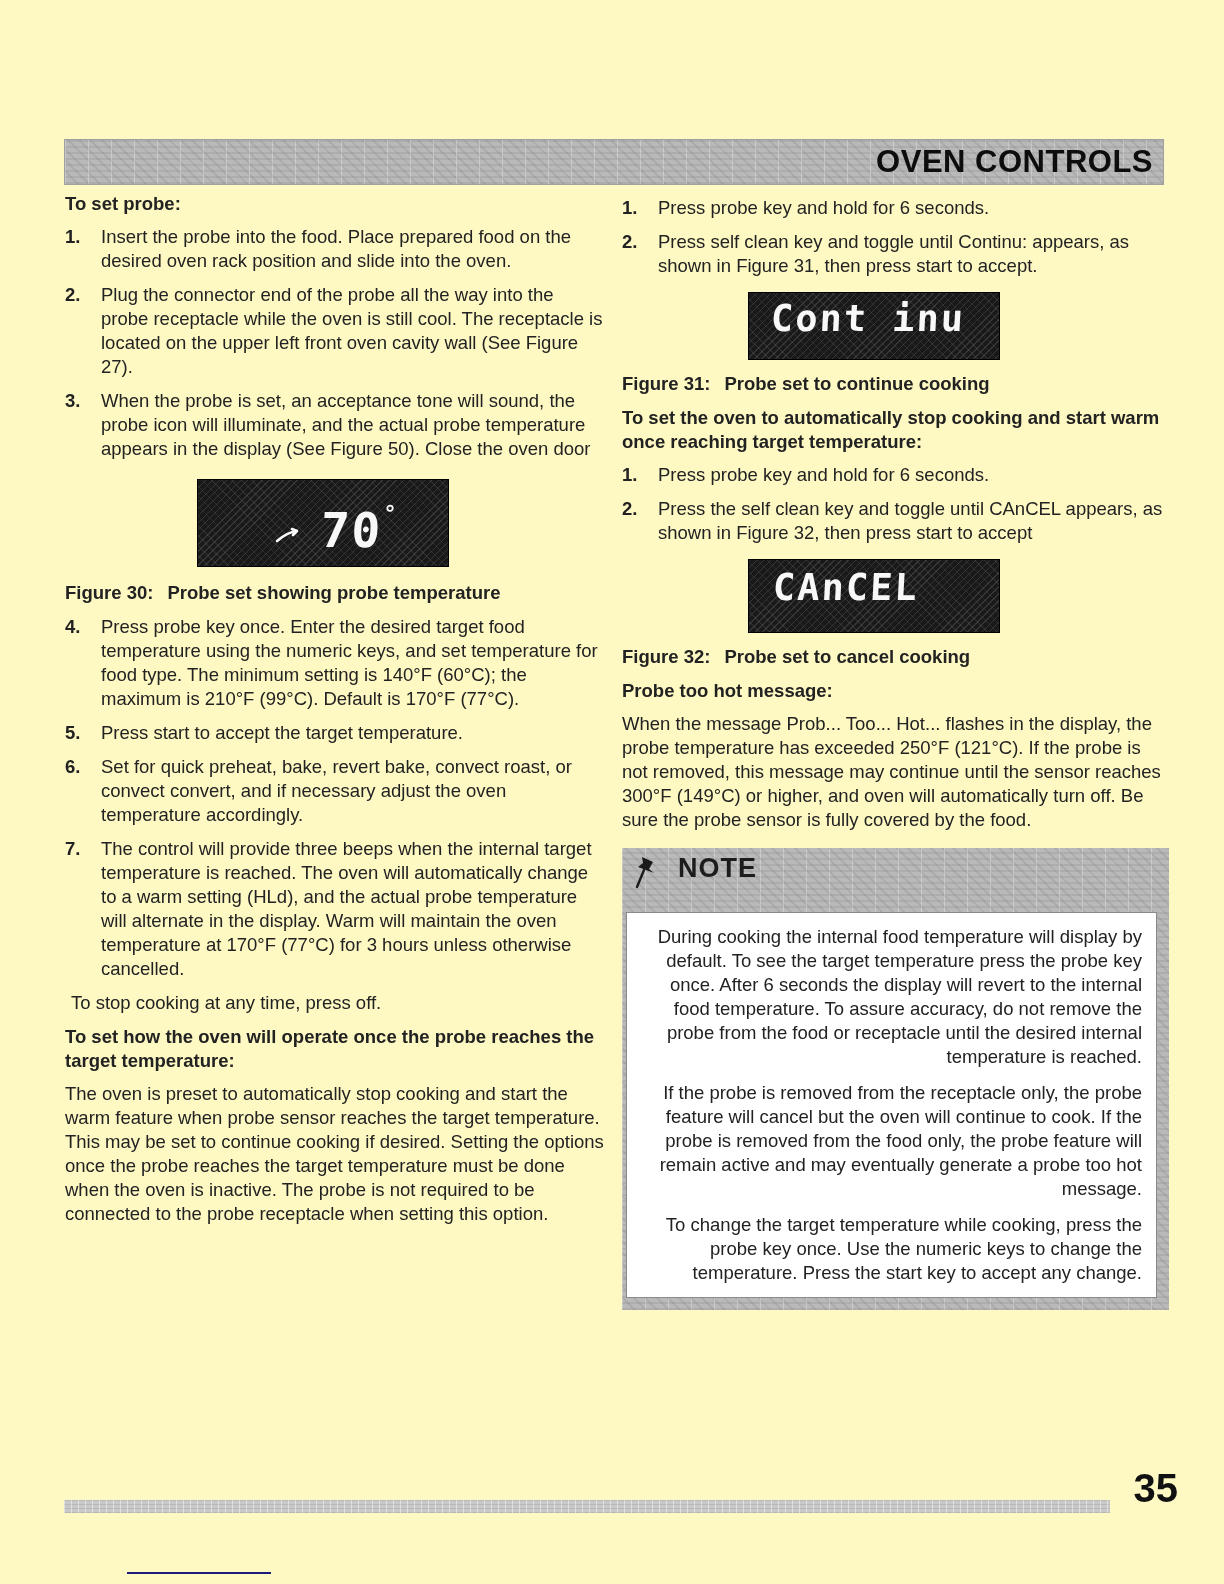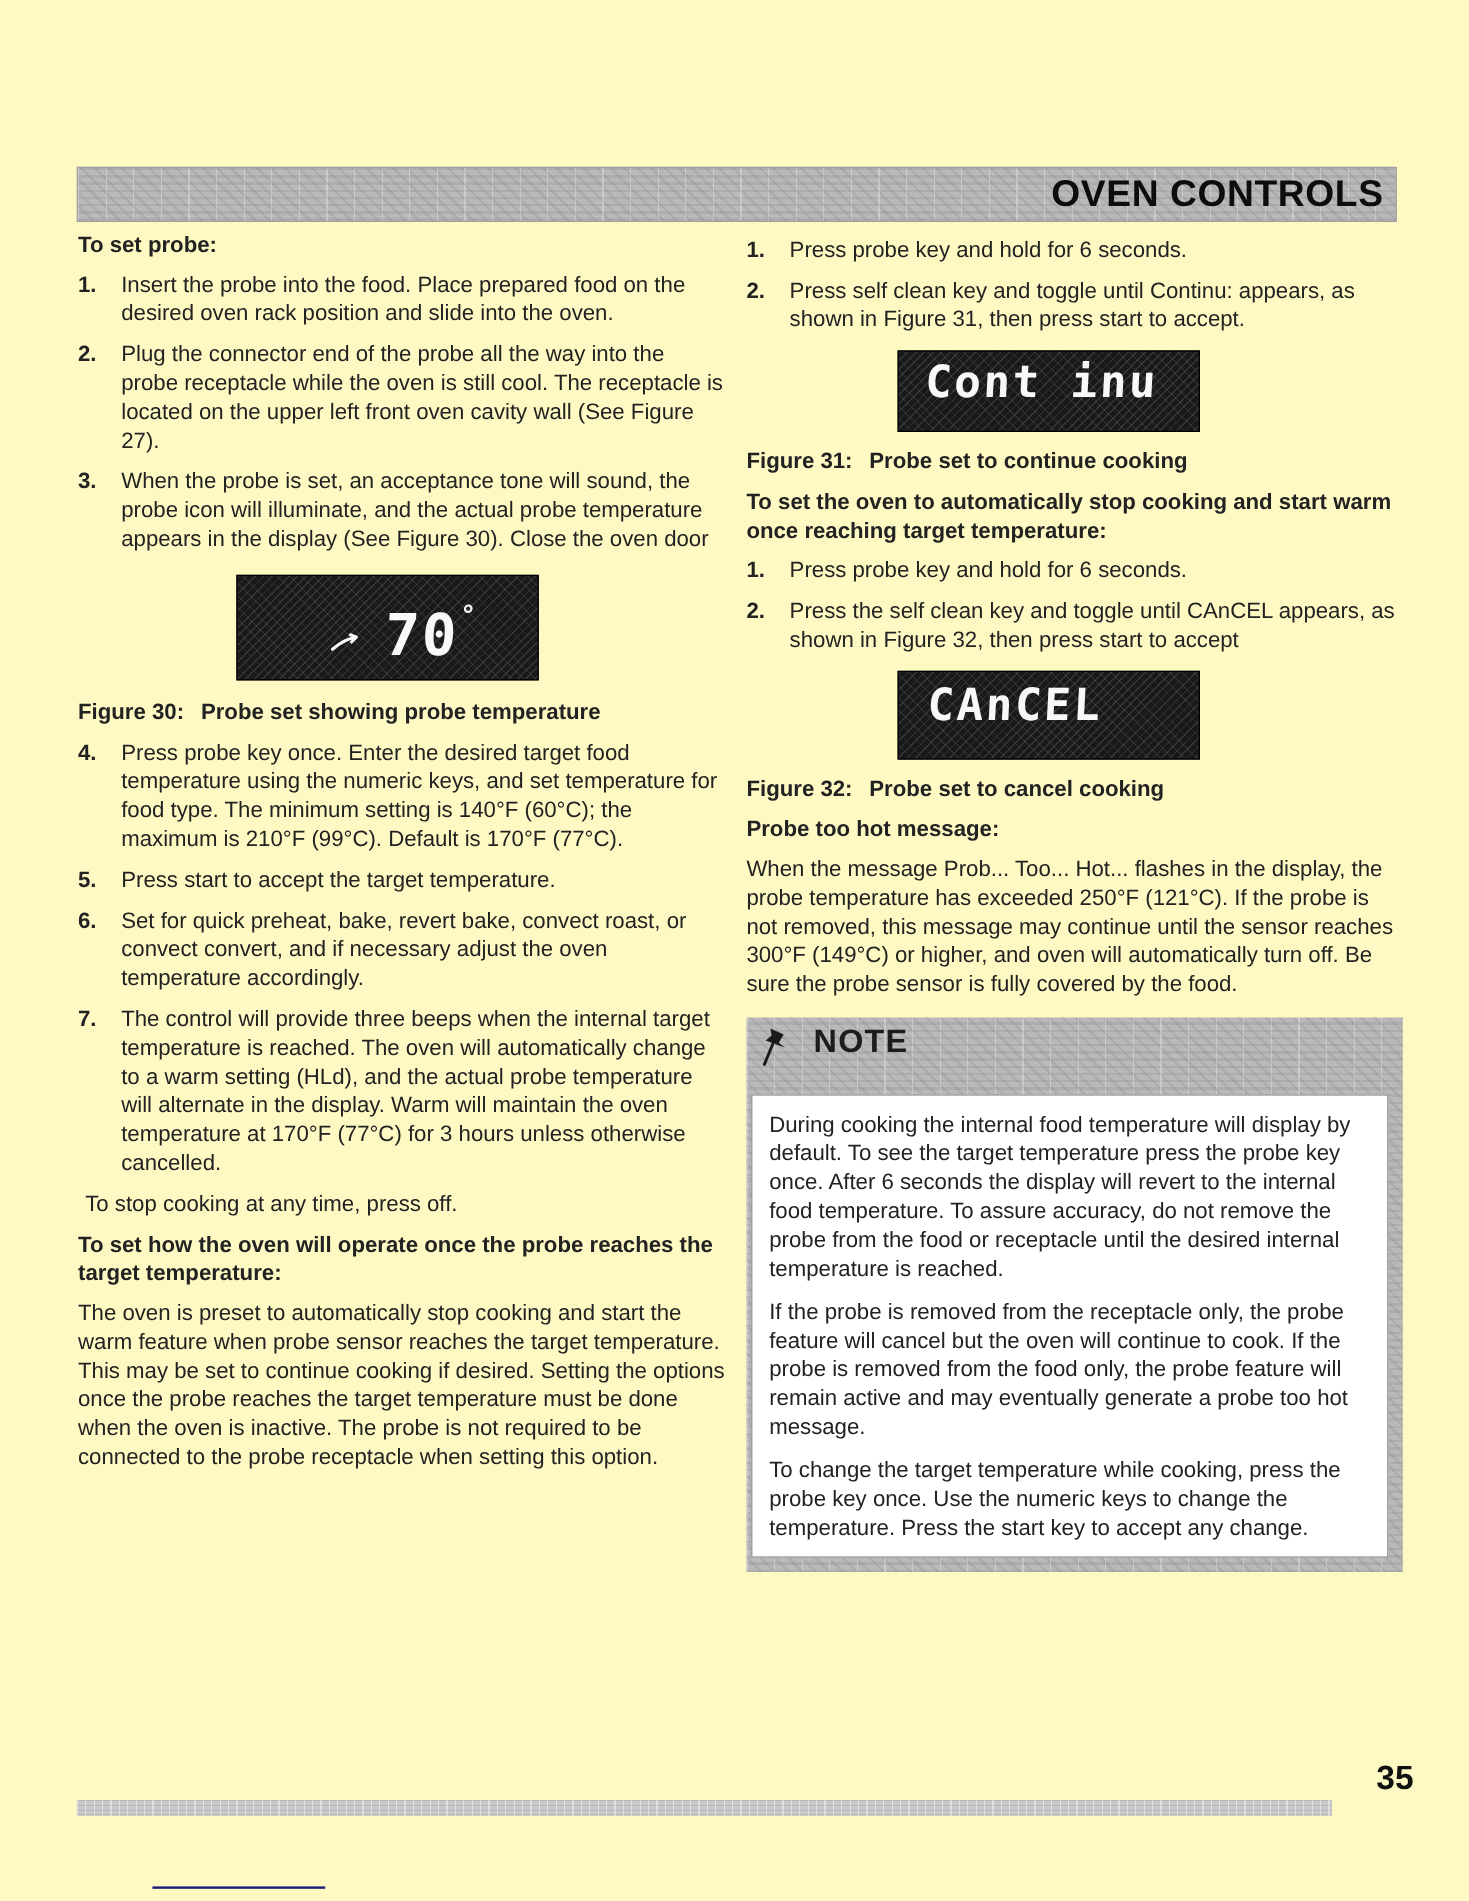--- a/index.html
+++ b/index.html
@@ -76,31 +76,31 @@
   .caption .cap-label{margin-right:14px;}
 
   
   .note{margin-top:16px;}
   .note-header{height:64px;position:relative;}
   .note-header .pin{position:absolute;left:10px;top:7px;}
   .note-title{
     position:absolute;left:56px;top:8px;
     font-size:27px;font-weight:bold;color:#1c1c1c;letter-spacing:1px;
   }
-  .note-frame{padding:0 12px 12px 4px;}
+  .note-frame{padding:0 12px 12px 4px;text-align:right;}
   .note-body{
     background:#fff;border:1px solid #8a8a8a;
     padding:12px 14px 10px 14px;
   }
   .note-body p{margin:0 0 12px 0;}
   .note-body p:last-child{margin-bottom:2px;}
 
   
   .footer-bar{position:absolute;left:64px;top:1500px;width:1046px;height:13px;}
-  .page-number{position:absolute;right:46px;top:1466px;font-size:28px;font-weight:bold;color:#111;}
+  .page-number{position:absolute;right:46px;top:1466px;font-size:40px;font-weight:bold;color:#111;}
   .footer-underline{position:absolute;left:127px;top:1572px;width:144px;height:2px;background:#1b1b7e;}
 
   b{font-weight:normal;}
 </style>
 </head>
 <body>
 
 <div class="page">
 
   <div class="banner tex-gray">
@@ -113,21 +113,21 @@
     <div class="step">
       <span class="num">1.</span>
       <span class="txt">Insert the probe into the food. Place prepared food on the desired oven rack position and slide into the oven.</span>
     </div>
     <div class="step">
       <span class="num">2.</span>
       <span class="txt">Plug the connector end of the probe all the way into the probe receptacle while the oven is still cool. The receptacle is located on the upper left front oven cavity wall (See Figure 27).</span>
     </div>
     <div class="step">
       <span class="num">3.</span>
-      <span class="txt">When the probe is set, an acceptance tone will sound, the probe icon will illuminate, and the actual probe temperature appears in the display (See Figure 30). Close the oven door</span>
+      <span class="txt">When the probe is set, an acceptance tone will sound, the probe icon will illuminate, and the actual probe temperature appears in the display (See Figure 50). Close the oven door</span>
     </div>
 
     <div class="display disp30">
       <span class="probe-glyph">
         <svg width="30" height="18" viewBox="0 0 30 18">
           <path d="M3 15 C10 9 16 6 23 5 M23 5 L18 3 M23 5 L19 9" stroke="#f8f8f8" stroke-width="2.6" fill="none" stroke-linecap="round"></path>
         </svg>
       </span>
       <span class="seg"><span>70</span><span class="deg">°</span></span>
     </div>

